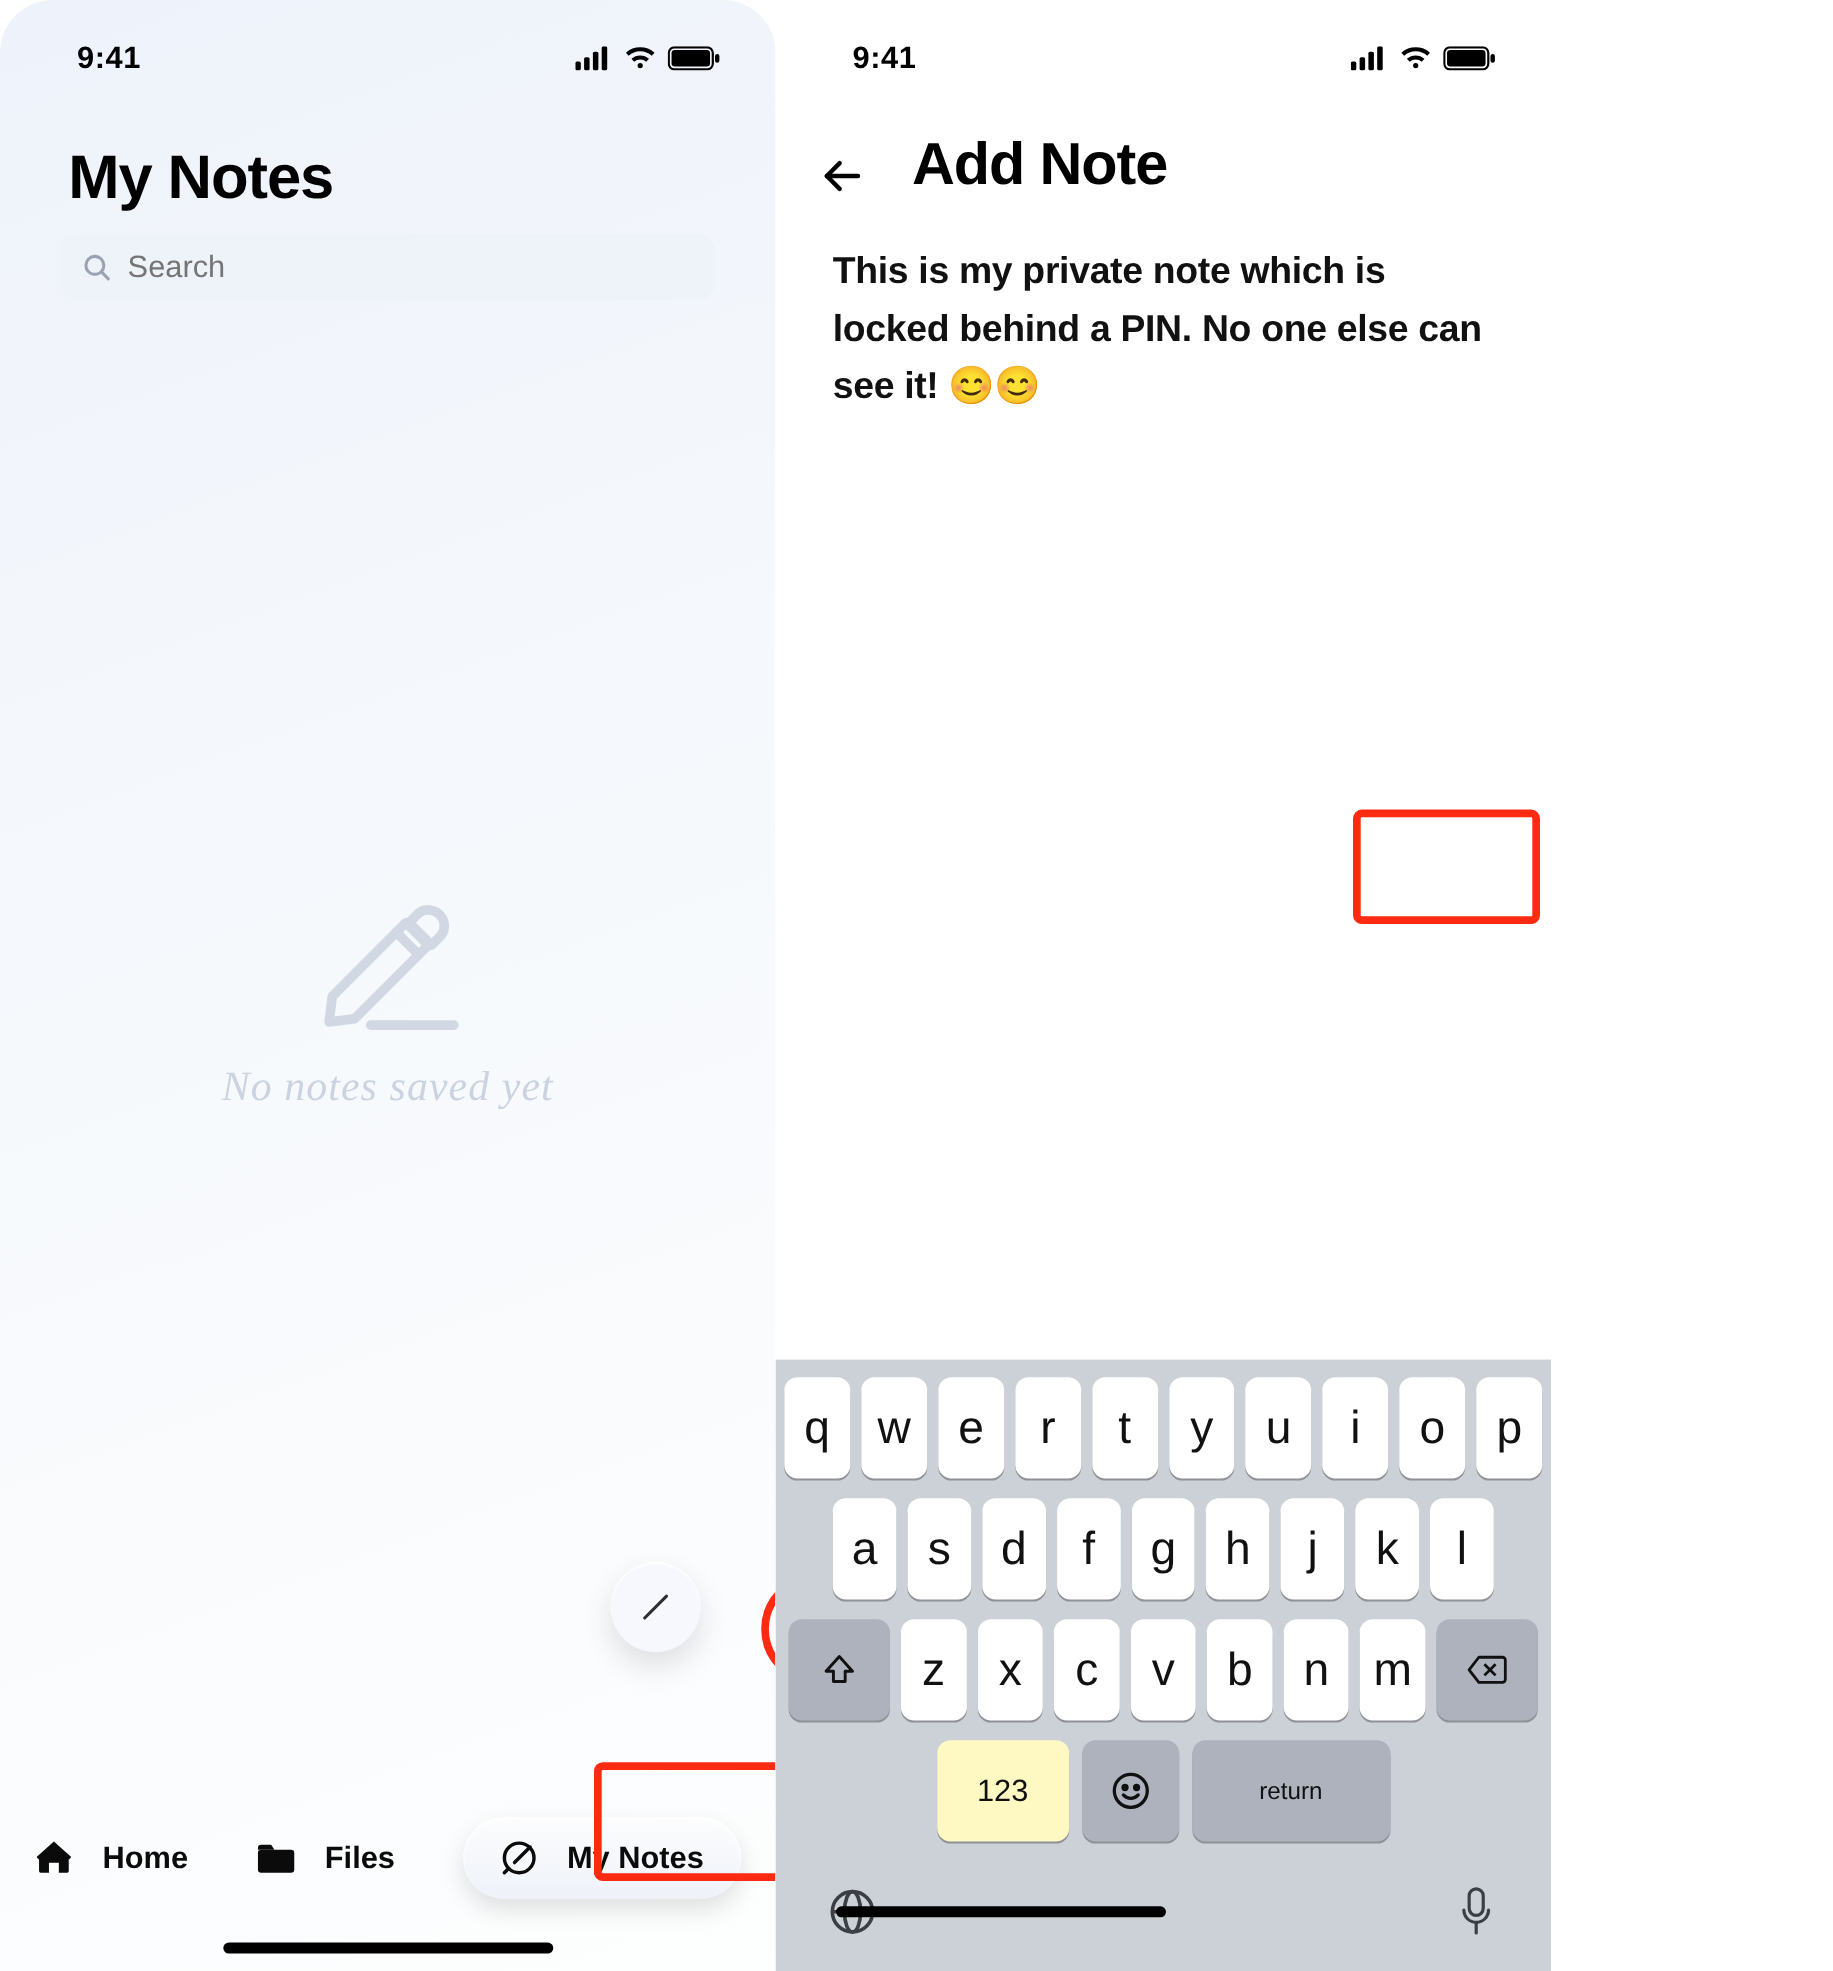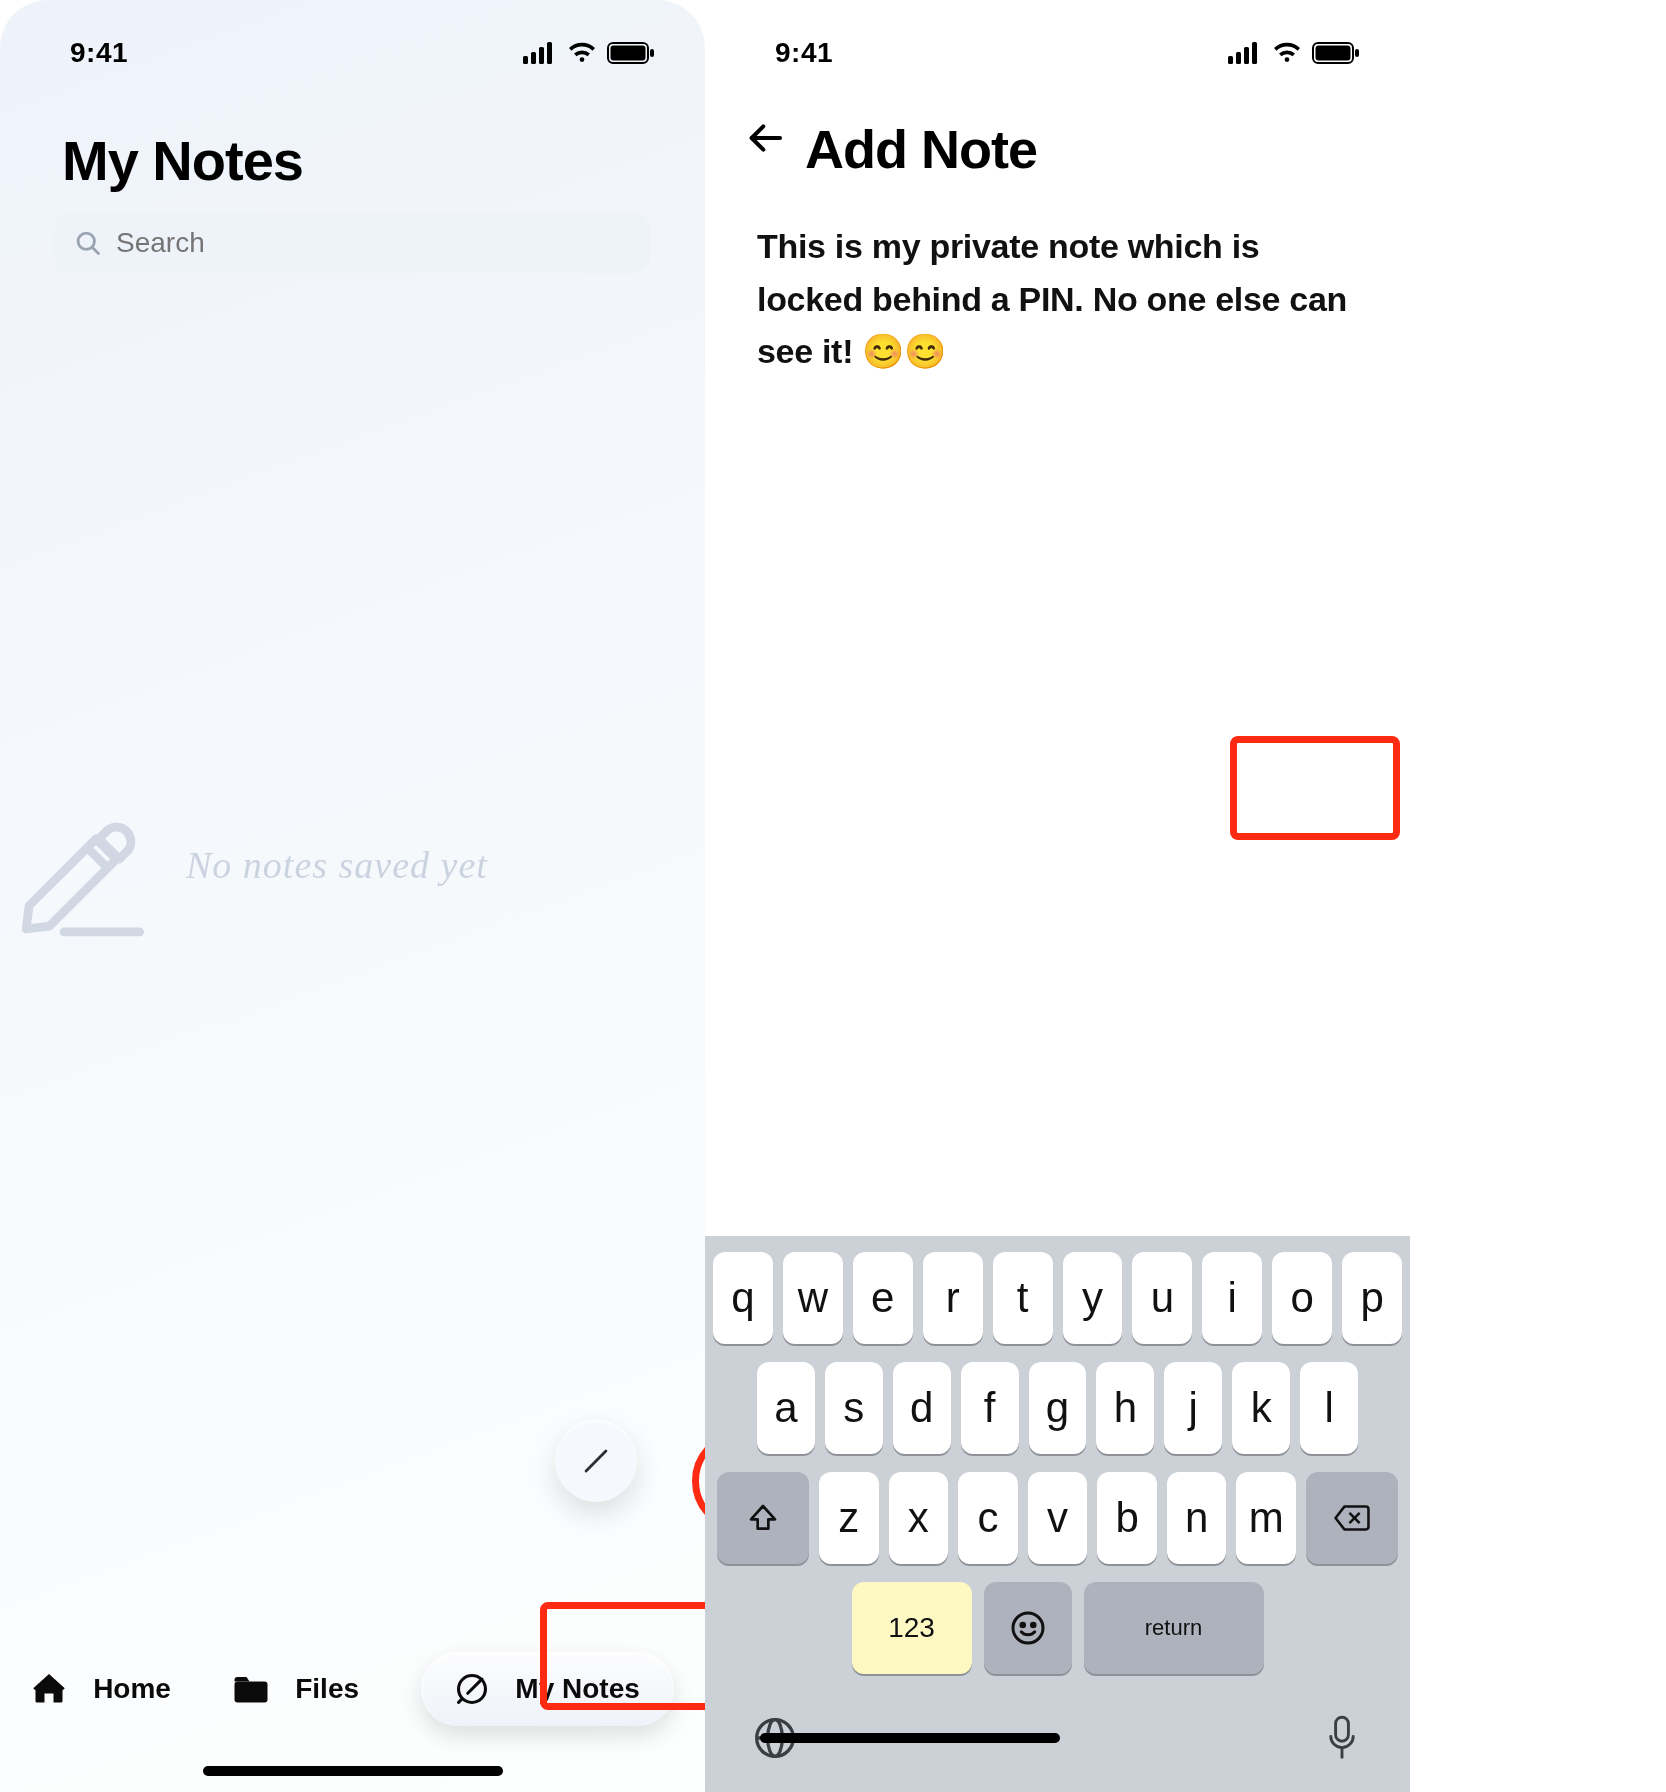--- a/index.html
+++ b/index.html
@@ -15,35 +15,35 @@
   .status-right { display:flex; align-items:center; gap:10px; }
 
   
   .title-mynotes { font-size:56px; font-weight:800; letter-spacing:-1px; color:#000; margin:50px 0 20px 62px; }
 
   
   .search-wrap { margin:0 54px 0 54px; height:60px; background:#eef2f9; border-radius:18px; display:flex; align-items:center; padding:0 20px; gap:14px; }
   .search-wrap input { border:none; background:transparent; font-size:28px; color:#6b7280; flex:1; outline:none; }
 
   
-  .empty-state { position:absolute; left:0; right:0; top:790px; display:flex; flex-direction:row; align-items:center; gap:26px; }
+  .empty-state { position:absolute; left:0; right:0; top:790px; display:flex; flex-direction:column; align-items:center; gap:26px; }
   .empty-text { font-size:38px; color:#cbd3e0; font-style:italic; font-family:"Segoe Script","Bradley Hand",cursive; letter-spacing:1px; }
 
   
   .compose-btn { position:absolute; right:68px; bottom:290px; width:82px; height:82px; border-radius:50%; background:#f6f8fd; box-shadow:0 12px 28px rgba(0,0,0,0.12), inset 0 2px 2px rgba(255,255,255,0.9); display:flex; align-items:center; justify-content:center; }
 
   
   .tabbar { position:absolute; left:0; right:0; bottom:0; height:250px; }
   .tab-items { display:flex; justify-content:space-around; align-items:center; padding-top:110px; }
   .tab-item { display:flex; align-items:center; gap:26px; font-size:28px; font-weight:600; color:#0b0b0b; }
   .tab-mynotes { padding:20px 34px; border-radius:40px; background:linear-gradient(180deg,#fdfdfe,#eef2f9); box-shadow:0 10px 22px rgba(0,0,0,0.12), inset 0 2px 4px rgba(255,255,255,0.9); }
   .home-indicator { position:absolute; bottom:16px; left:50%; transform:translateX(-50%); width:300px; height:10px; background:#000; border-radius:6px; }
 
   
-  .addnote-header { display:flex; align-items:flex-start; gap:20px; padding:40px 0 0 40px; }
+  .addnote-header { display:flex; align-items:flex-end; gap:44px; padding:40px 0 0 40px; }
   .addnote-title { font-size:54px; font-weight:800; letter-spacing:-1px; }
   .note-body { font-size:34px; font-weight:600; line-height:1.55; padding:40px 41px 0 52px; color:#111; letter-spacing:-0.3px; }
 
   
   .acc-bar { position:absolute; left:0; right:0; bottom:990px; display:flex; justify-content:flex-end; gap:26px; padding:0 28px; }
   .acc-pill { padding:18px 36px; border-radius:40px; background:linear-gradient(180deg,#fefefe,#e9edf5); box-shadow:0 8px 18px rgba(0,0,0,0.08); font-size:30px; font-weight:600; color:#111; }
 
   
   .keyboard { position:absolute; left:0; right:0; bottom:0; background:#ccd0d7; padding:16px 8px 100px 8px; }
   .krow { display:flex; justify-content:center; gap:10px; margin-bottom:18px; }

